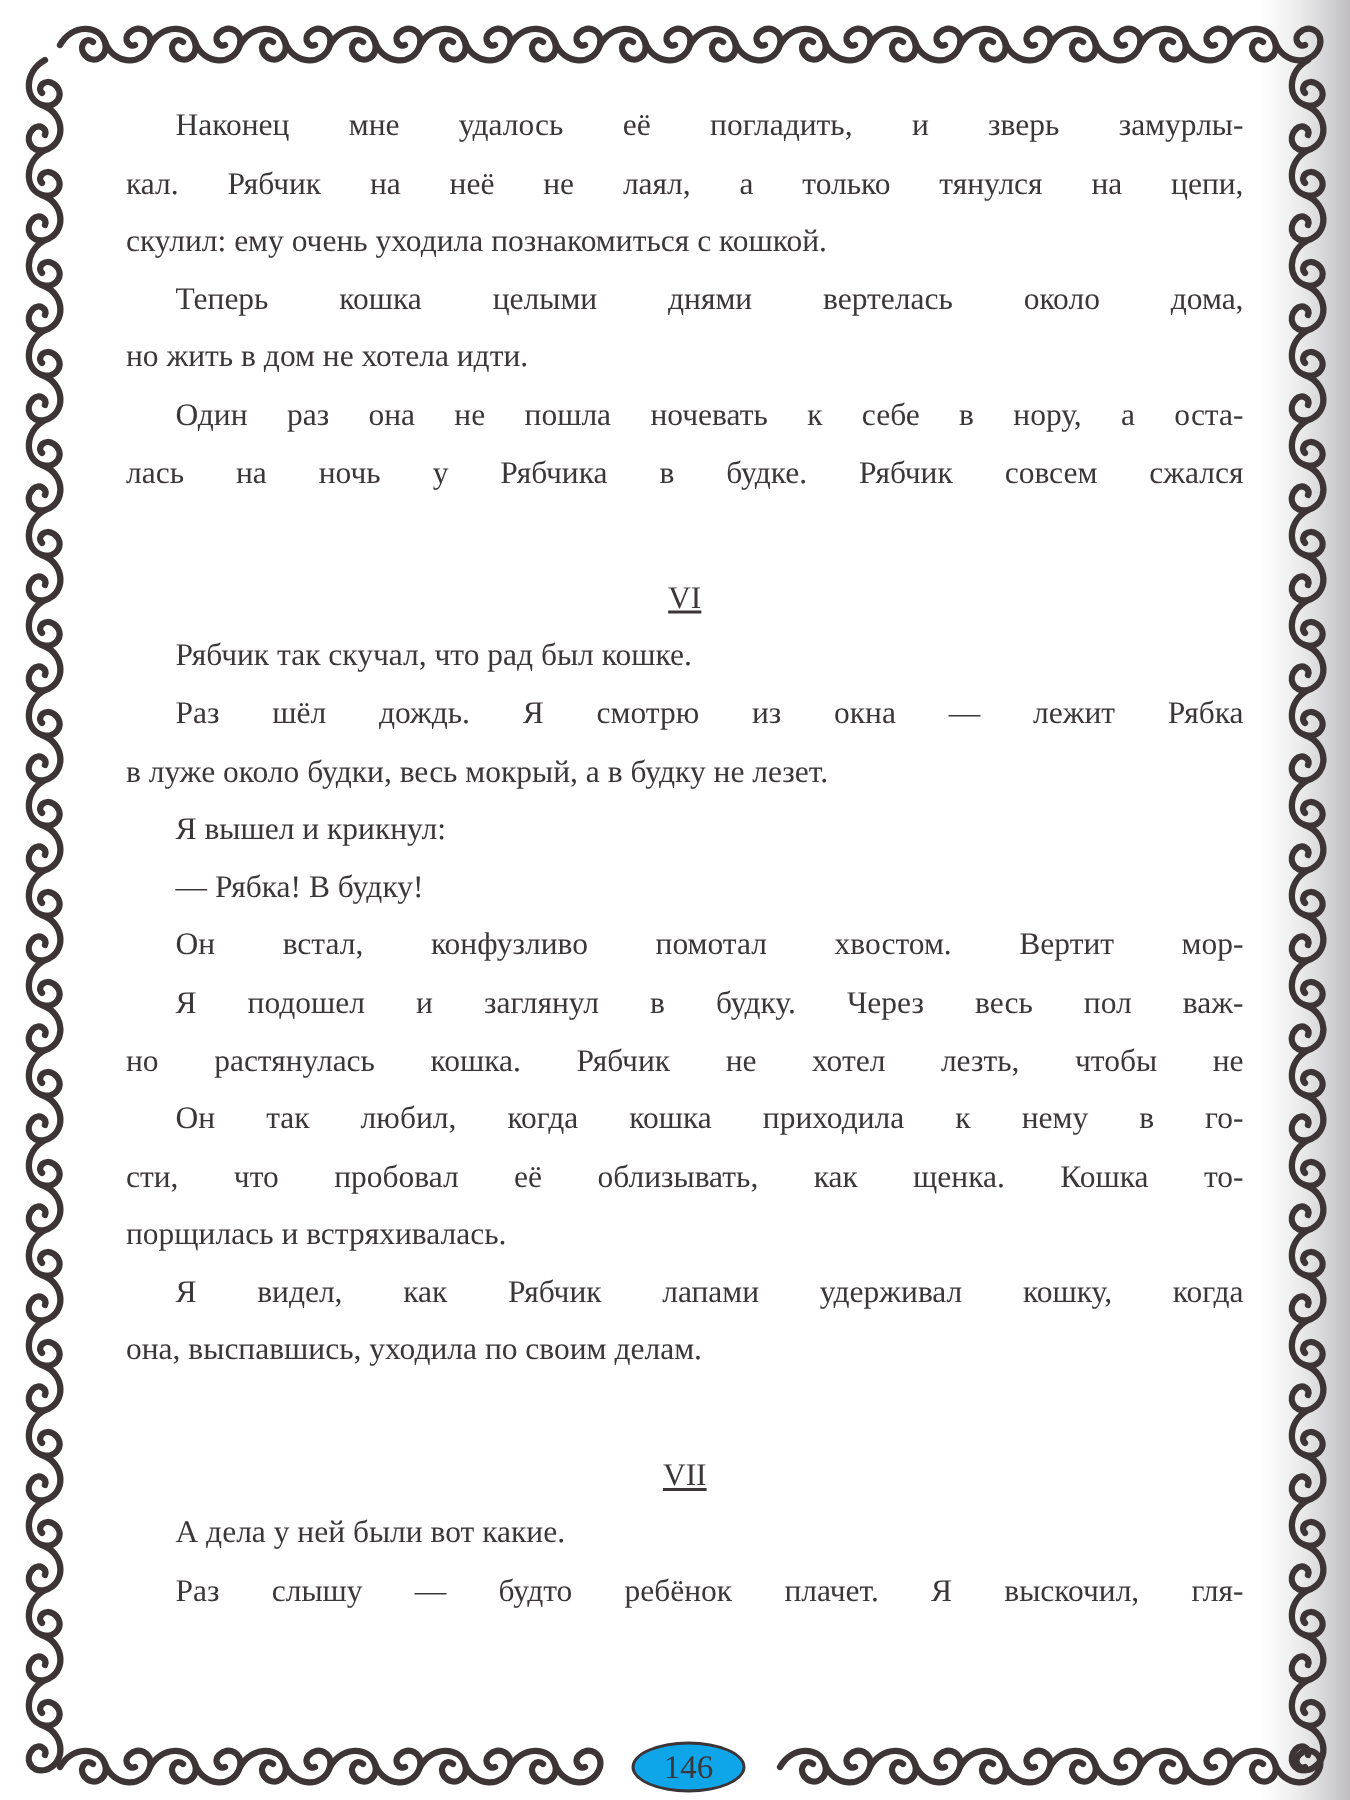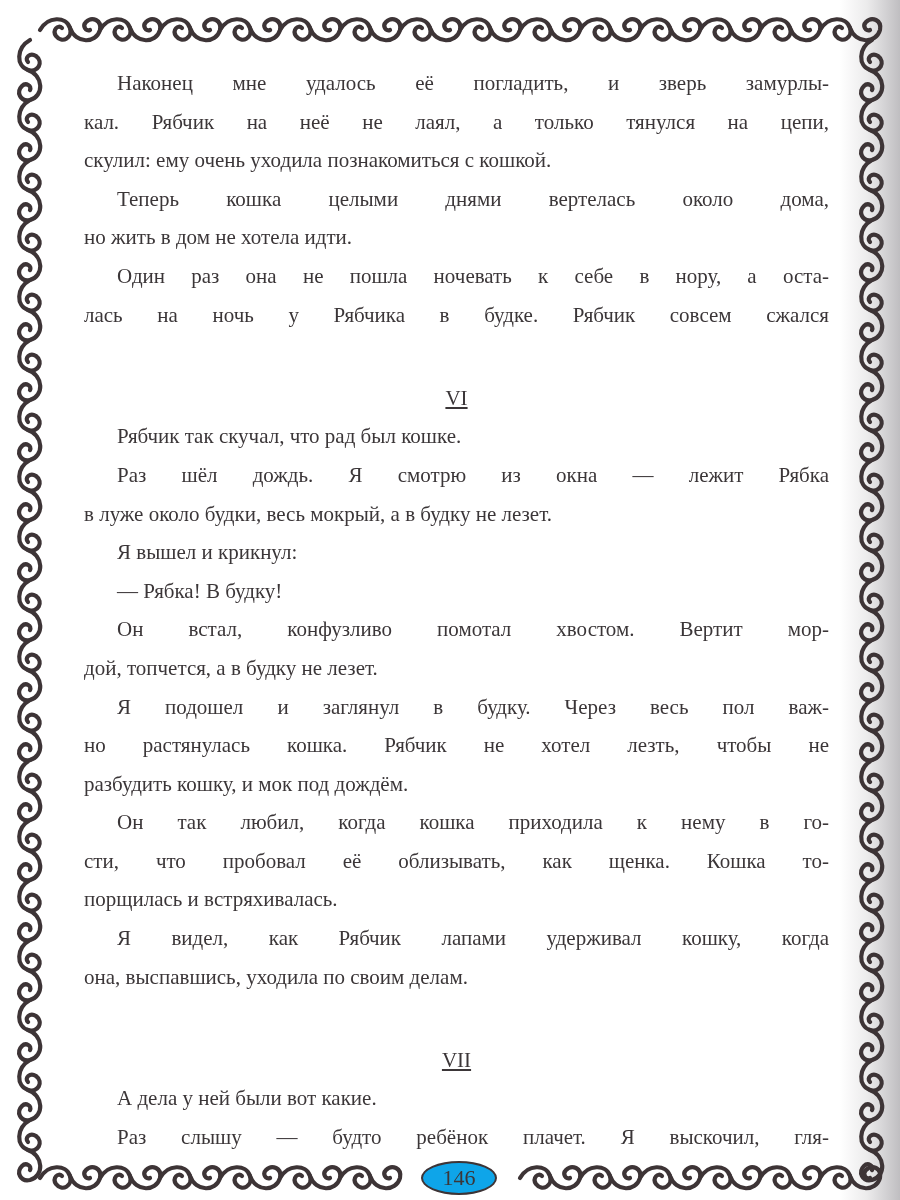--- a/index.html
+++ b/index.html
@@ -170,26 +170,24 @@
     <span class="line last" style="text-indent:0">в луже около будки, весь мокрый, а в будку не лезет.</span>
   </div>
   <div class="para">
     <span class="line first last">Я вышел и крикнул:</span>
   </div>
   <div class="para">
     <span class="line first last">— Рябка! В будку!</span>
   </div>
   <div class="para">
     <span class="line first">Он встал, конфузливо помотал хвостом. Вертит мор-</span>
-    <span class="line last" style="text-indent:0">дой, топчется, а в будку не лезет.</span>
   </div>
   <div class="para">
     <span class="line first">Я подошел и заглянул в будку. Через весь пол важ-</span>
     <span class="line" style="text-indent:0">но растянулась кошка. Рябчик не хотел лезть, чтобы не</span>
-    <span class="line last" style="text-indent:0">разбудить кошку, и мок под дождём.</span>
   </div>
   <div class="para">
     <span class="line first">Он так любил, когда кошка приходила к нему в го-</span>
     <span class="line" style="text-indent:0">сти, что пробовал её облизывать, как щенка. Кошка то-</span>
     <span class="line last" style="text-indent:0">порщилась и встряхивалась.</span>
   </div>
   <div class="para">
     <span class="line first">Я видел, как Рябчик лапами удерживал кошку, когда</span>
     <span class="line last" style="text-indent:0">она, выспавшись, уходила по своим делам.</span>
   </div>

